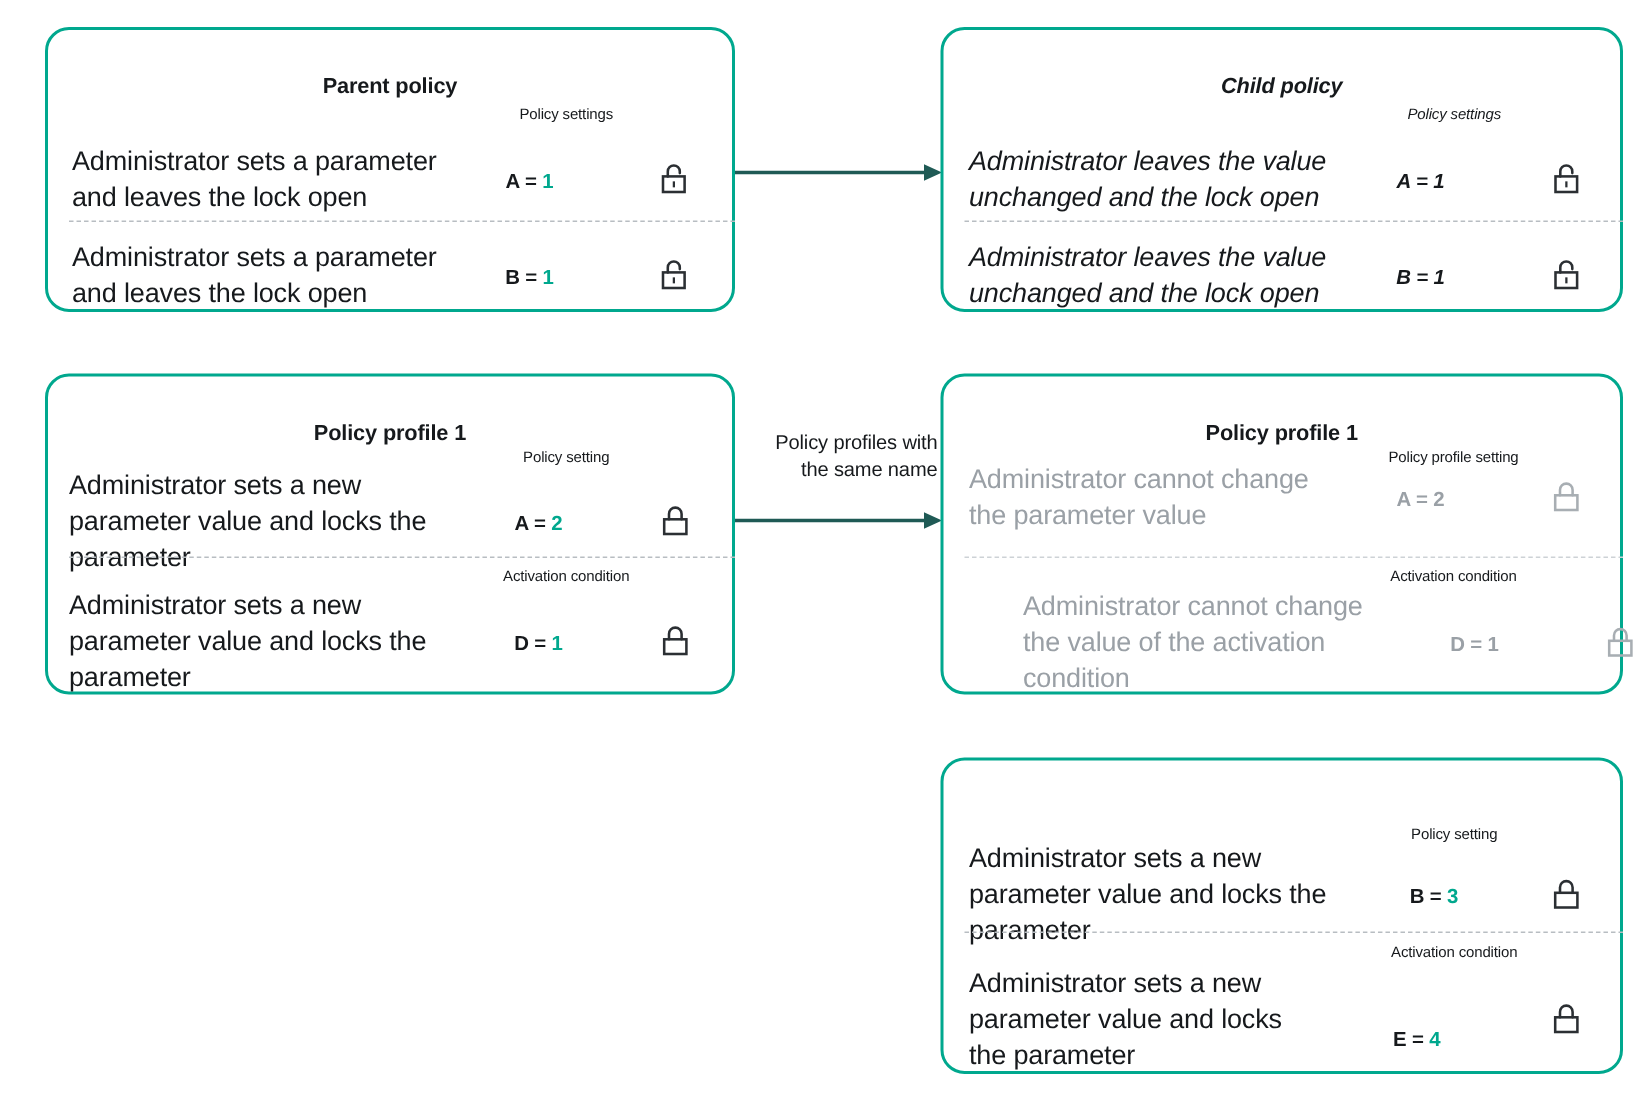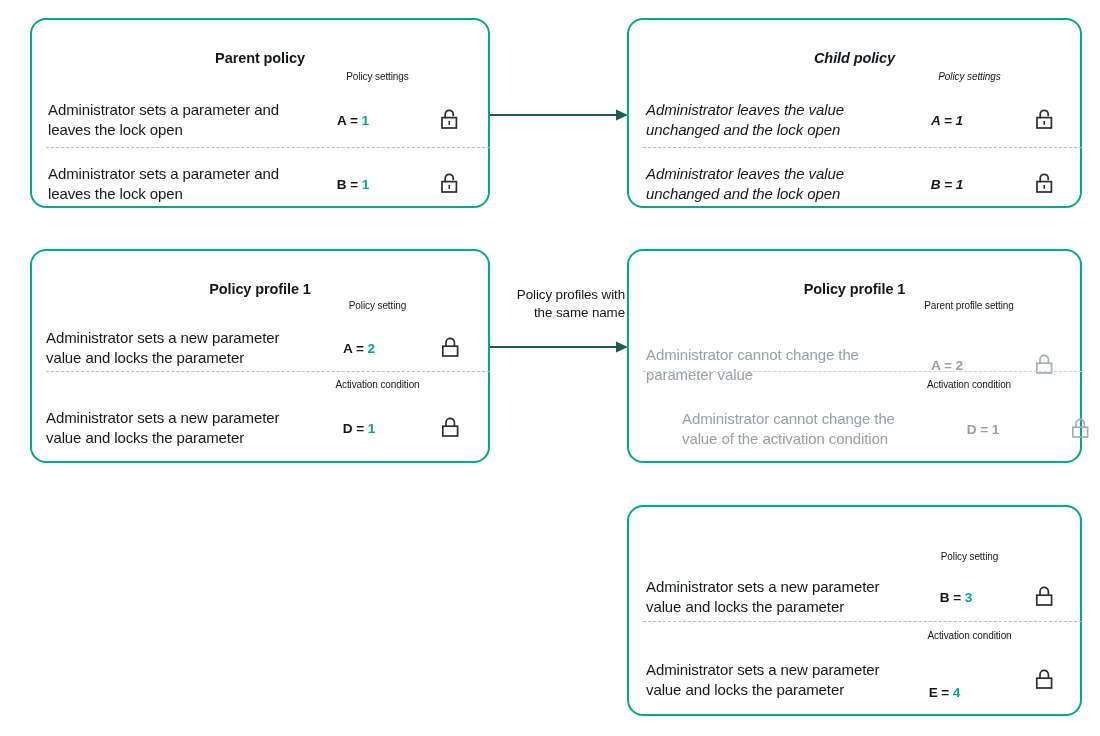--- a/index.html
+++ b/index.html
@@ -47,21 +47,21 @@
     line-height: 1.25;
     letter-spacing: -0.1px;
   }
   .muted .col-head { color: #16191c; }
 
   .row {
     display: flex;
     align-items: center;
   }
   .row .desc {
-    font-size: 15px;
+    font-size: 18px;
     color: #16191c;
     line-height: 1.32;
     letter-spacing: -0.1px;
   }
   .muted .row .desc { color: #9aa0a6; }
 
   .row .val {
     font-size: 13.6px;
     font-weight: bold;
     color: #16191c;
@@ -244,23 +244,23 @@
   <div class="arrow-wrap" style="left:490px; top:340px; width:140px; height:14px;">
     <svg width="140" height="14" viewBox="0 0 140 14">
       <line x1="0" y1="7" x2="126" y2="7" stroke="#1F5A55" stroke-width="2.2"></line>
       <path d="M126 1.5 L138 7 L126 12.5 Z" fill="#1F5A55"></path>
     </svg>
   </div>
 
   <div class="card muted" style="left:627px; top:249px; width:455px; height:214px;">
     <div class="card-title">Policy profile 1</div>
 
-    <div class="col-head" style="position:absolute; left:240px; top:49px; width:200px;">Parent profile setting</div>
-
-    <div class="row" style="position:absolute; left:17px; top:92px; width:436px; height:44px;">
+    <div class="col-head" style="position:absolute; left:240px; top:49px; width:200px;">Policy profile setting</div>
+
+    <div class="row" style="position:absolute; left:17px; top:59px; width:436px; height:44px;">
       <div class="desc" style="width:240px;">Administrator cannot change the parameter value</div>
       <div class="val" style="width:122px;">
         <span>A =</span>
         <span class="num">2</span>
       </div>
       <div class="lockcell" style="width:74px;">
         <span>
           <svg width="20" height="24" viewBox="0 0 20 24">
             <path d="M5.0 10.2 V6.6 a4.2 4.2 0 0 1 8.4 0 V10.2" fill="none" stroke="#a8aeb3" stroke-width="1.7" stroke-linecap="round"></path>
             <rect x="1.8" y="10.2" width="14.8" height="9.8" fill="none" stroke="#a8aeb3" stroke-width="1.7"></rect>

